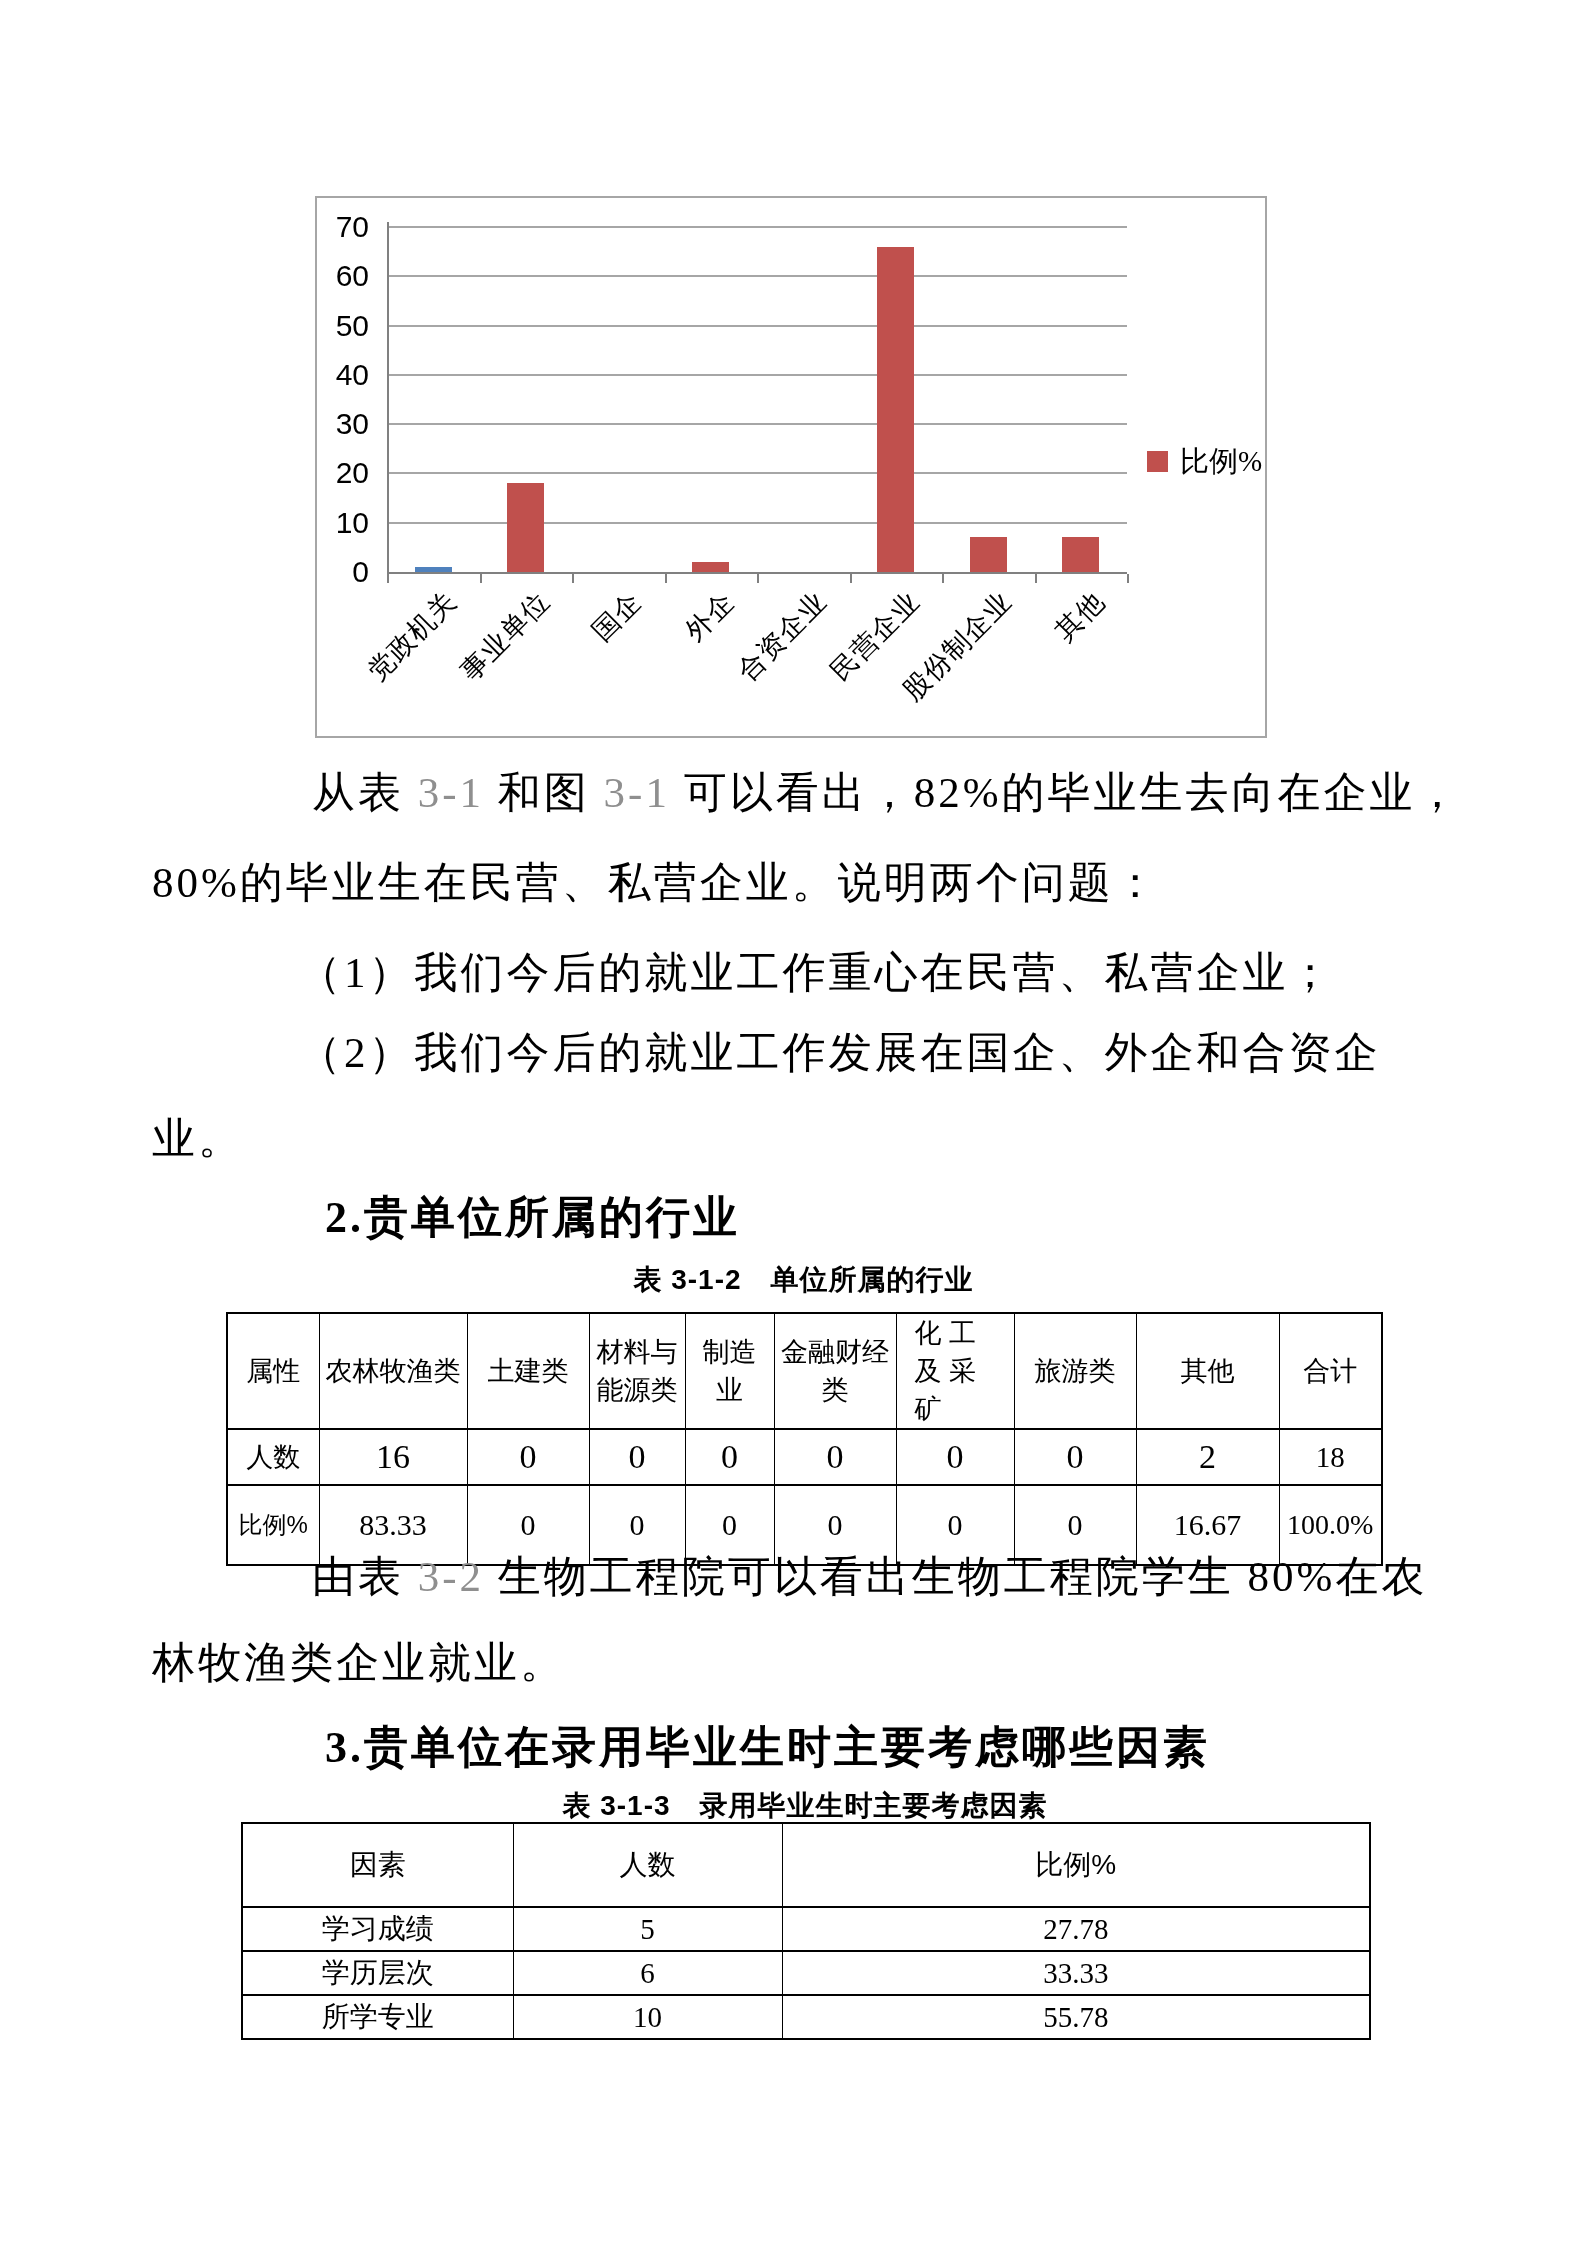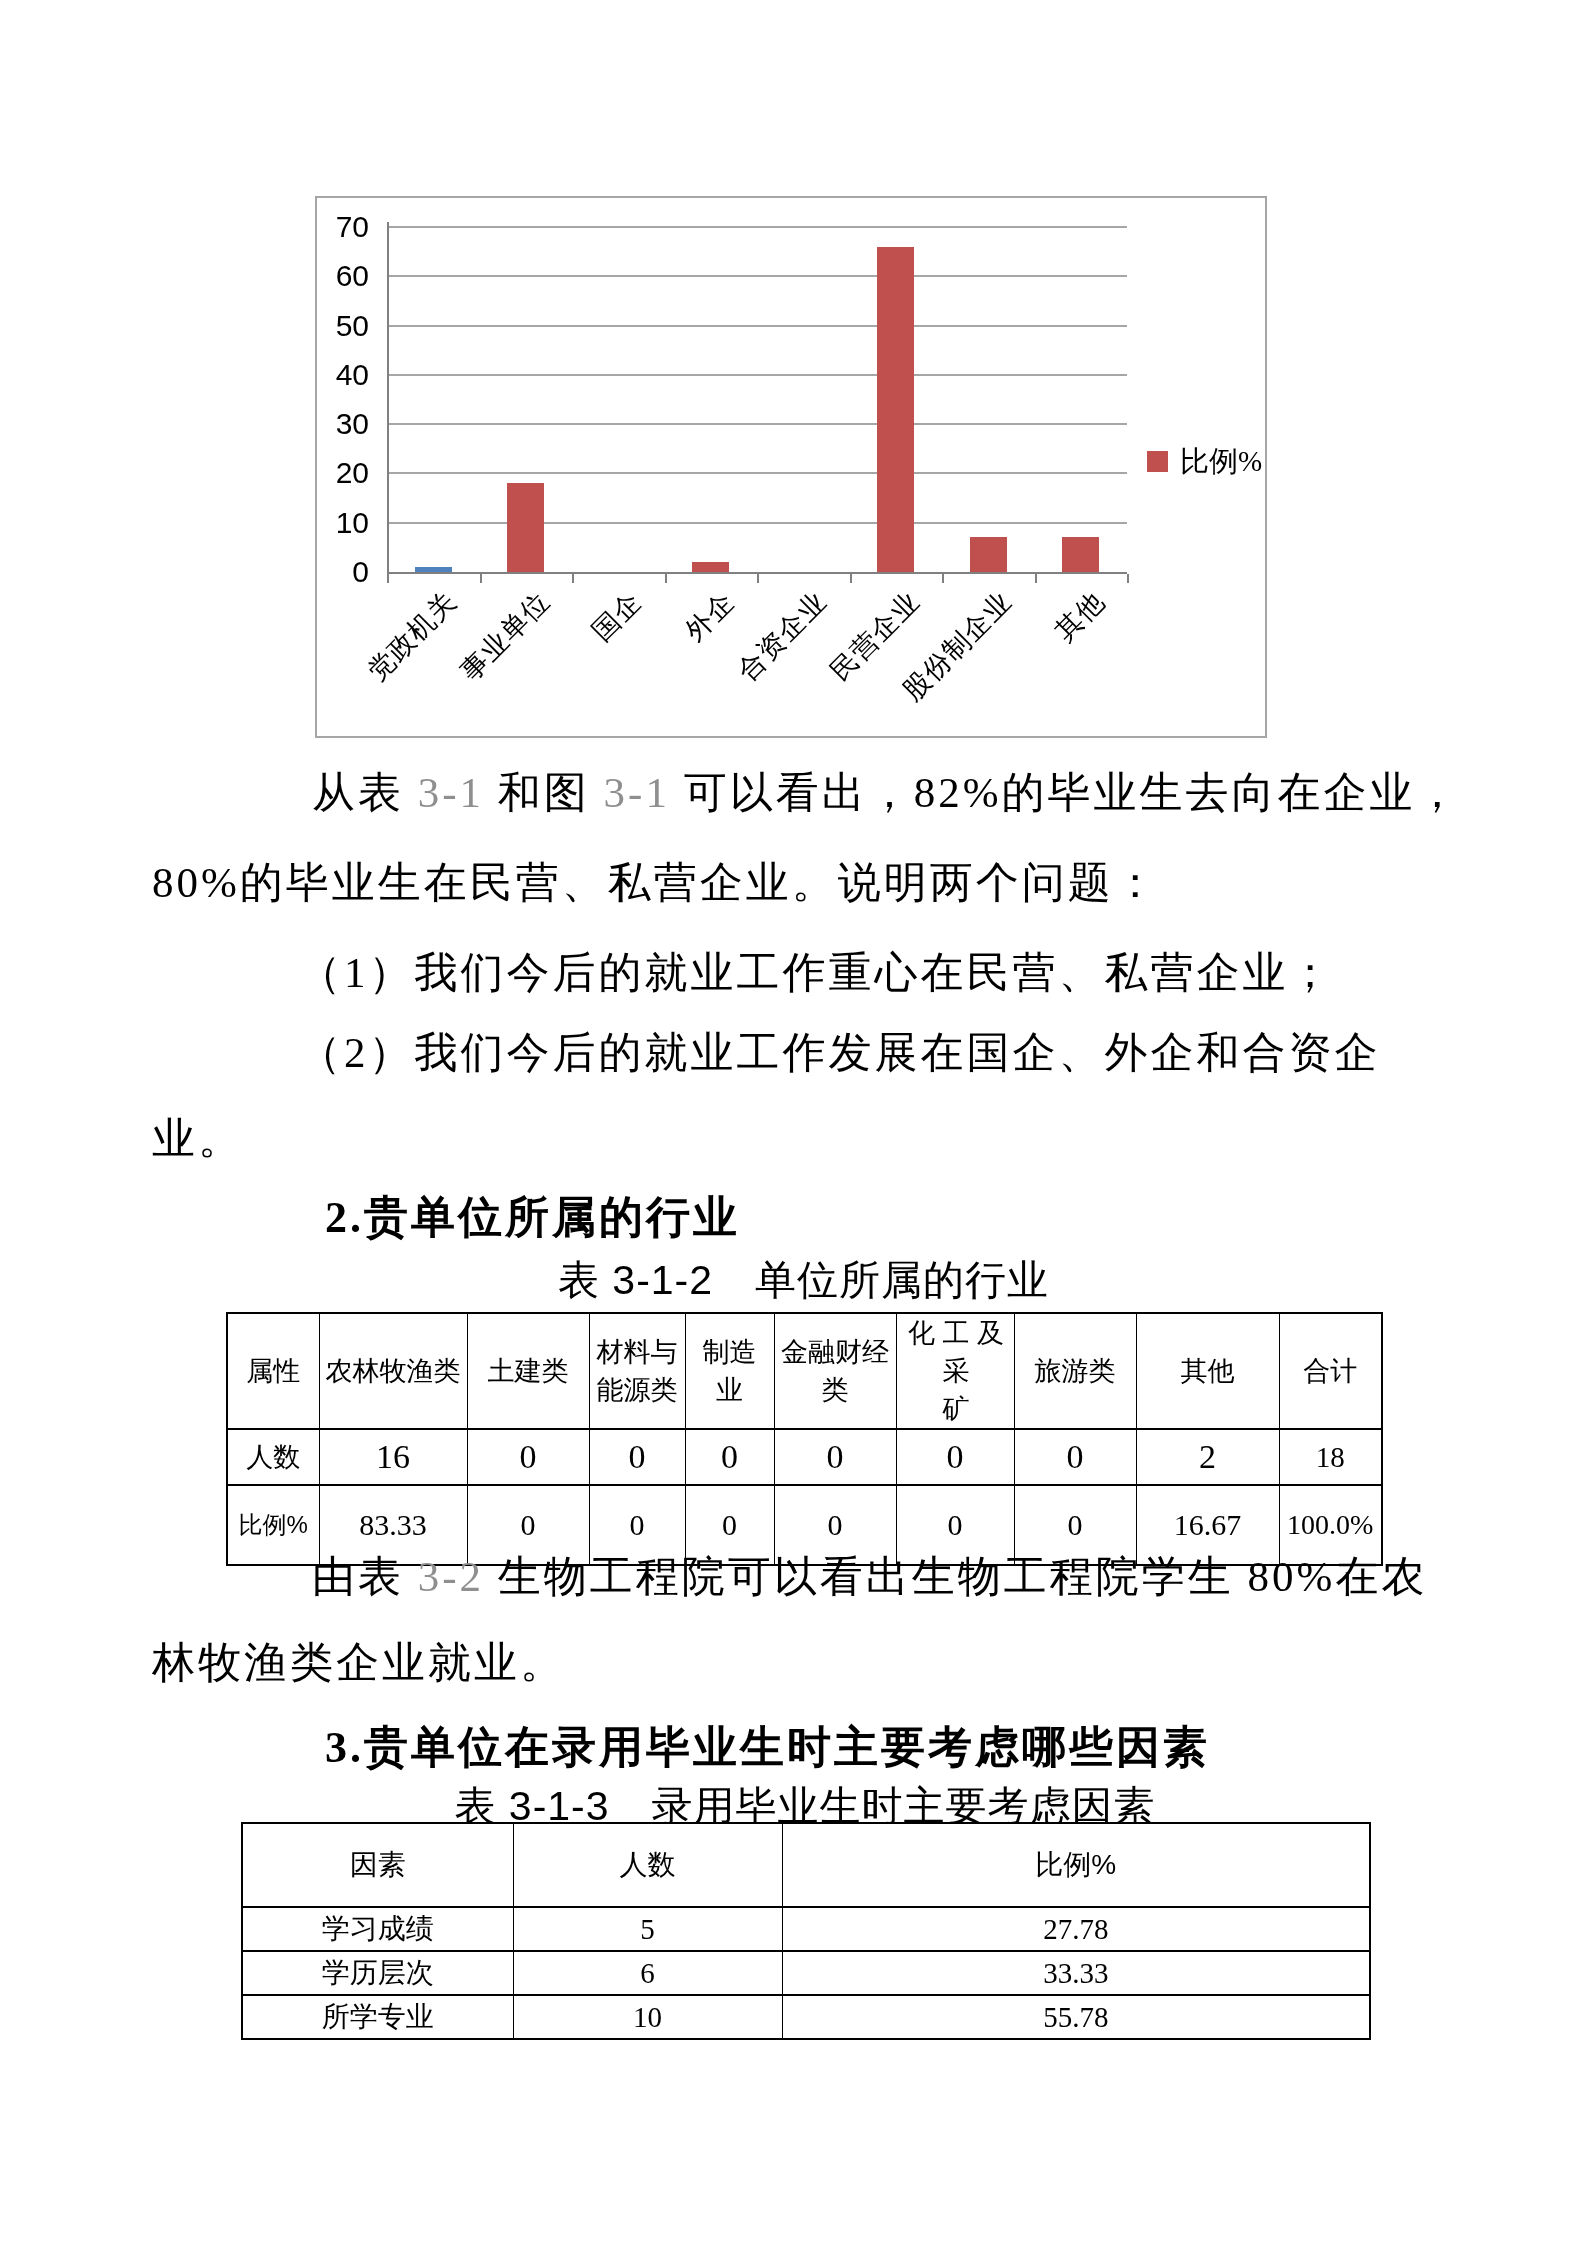--- a/index.html
+++ b/index.html
@@ -22,31 +22,31 @@
           transform:rotate(-45deg);transform-origin:100% 0;white-space:nowrap;}
   .legend{position:absolute;left:830px;top:248px;display:flex;align-items:center;}
   .legend .swatch{width:21px;height:21px;margin-right:12px;}
   .legend .ltext{font-size:29px;line-height:30px;}
 
   
   .bl{position:absolute;font-size:43px;line-height:50px;letter-spacing:3px;white-space:nowrap;}
   .ref{color:#8f8f8f;}
   .hd{position:absolute;font-size:44px;line-height:52px;font-weight:bold;letter-spacing:3px;white-space:nowrap;}
   .cap{position:absolute;text-align:center;font-family:"Liberation Sans","DejaVu Sans",sans-serif;
-       font-size:41px;line-height:36px;font-weight:400;letter-spacing:1px;}
+       font-size:28px;line-height:36px;font-weight:700;letter-spacing:1px;}
 
   
   table{border-collapse:collapse;table-layout:fixed;background:#fff;}
   .dtable{position:absolute;border:2px solid #000;}
   .dtable td{border-left:1px solid #000;border-right:1px solid #000;
              border-top:2px solid #000;border-bottom:2px solid #000;
              text-align:center;vertical-align:middle;padding:0 4px;overflow:hidden;}
   .t1-head td{font-family:"Liberation Sans","DejaVu Sans",sans-serif;font-size:27px;line-height:38px;
               white-space:pre-line;}
-  .t1-head td.cell-hk{text-align:center;padding-left:6px;}
+  .t1-head td.cell-hk{text-align:left;padding-left:18px;}
   .t1-head{height:82px;}
   .t1-num{height:56px;font-size:34px;}
   .t1-num td:first-child{font-family:"Liberation Sans","DejaVu Sans",sans-serif;font-size:27px;}
   .t1-num td:last-child{font-size:29px;}
   .t1-pct{height:80px;font-size:30px;}
   .t1-pct td:first-child{font-family:"Liberation Sans","DejaVu Sans",sans-serif;font-size:24px;}
   .t1-pct td:last-child{font-size:28px;}
   .t2-head{height:84px;}
   .t2-head td{font-family:"Liberation Sans","DejaVu Sans",sans-serif;font-size:28px;}
   .t2-row{height:44px;font-size:29px;}

